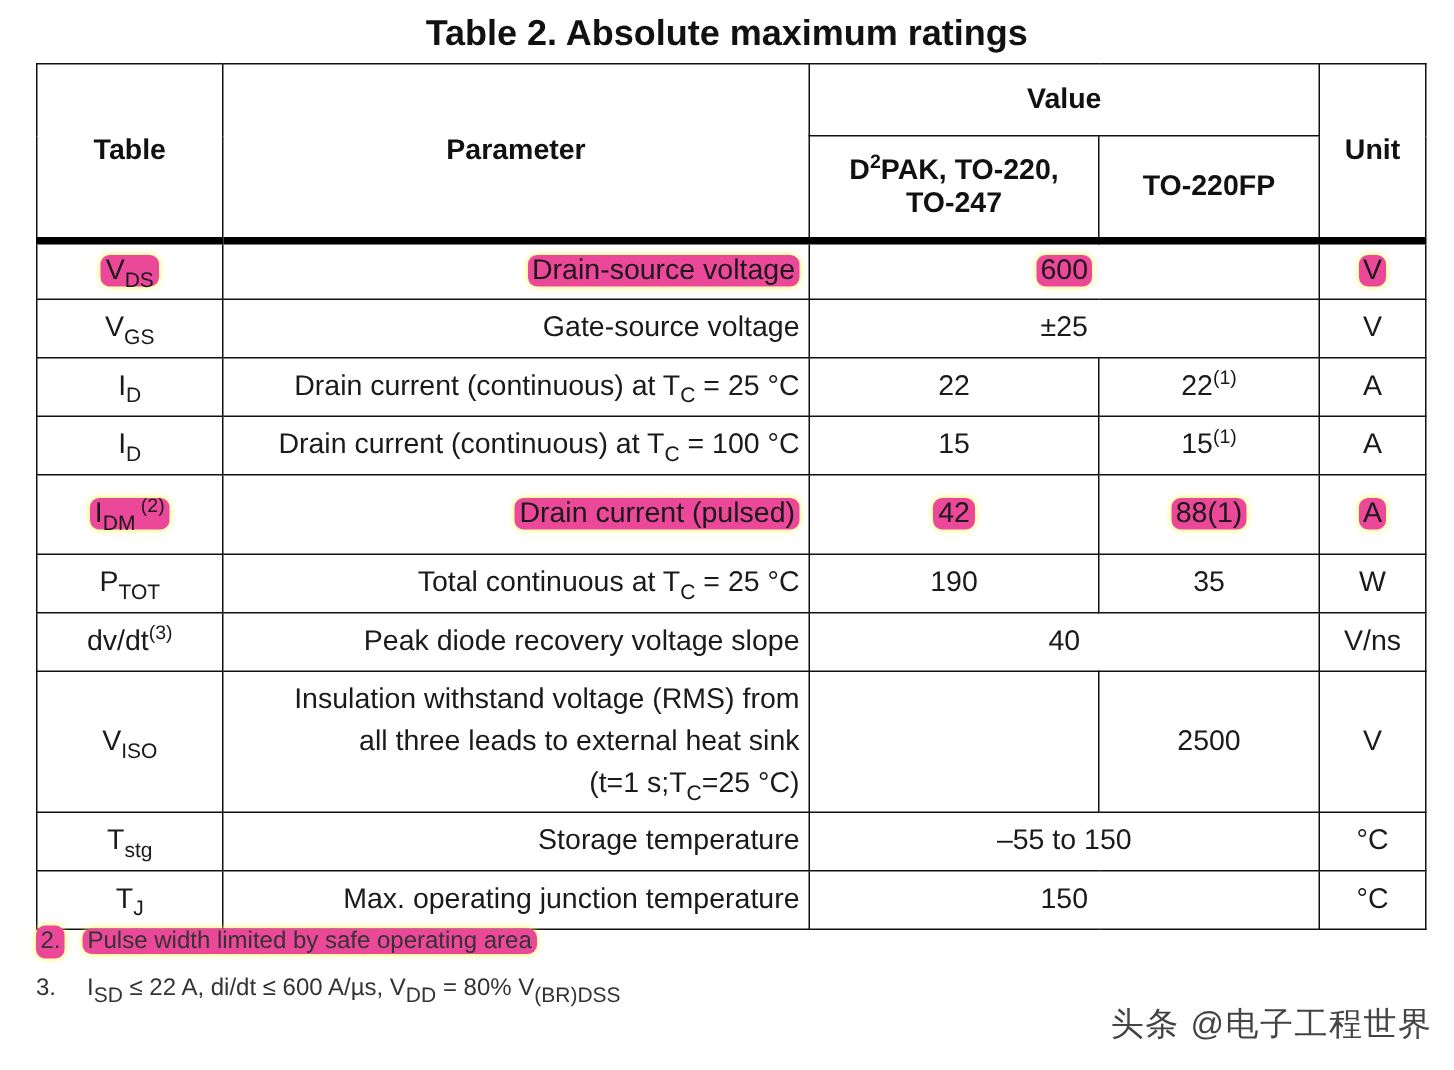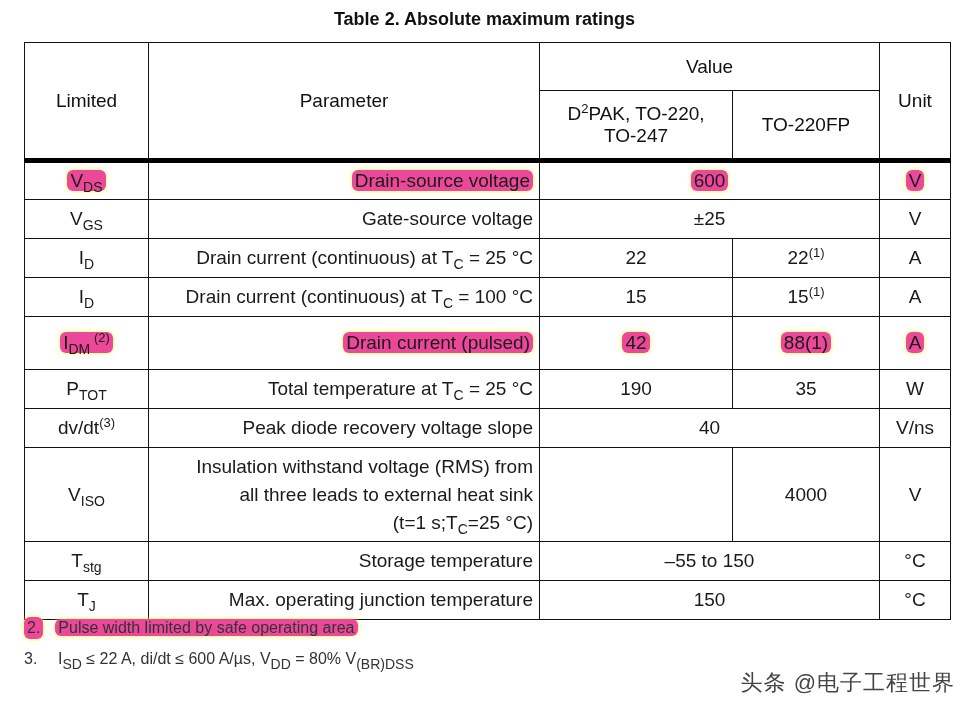--- a/index.html
+++ b/index.html
@@ -1,23 +1,23 @@
 <!DOCTYPE html>
 <html><head>
 <meta charset="utf-8">
 <style>
   html, body { margin:0; padding:0; background:#ffffff; }
   body { width:969px; height:713px; position:relative; overflow:hidden;
          font-family:"Liberation Sans", sans-serif; color:#1a1a1a; }
   .title { position:absolute; left:0; top:9px; width:969px; text-align:center;
-           font-weight:bold; font-size:18px; color:#111; }
+           font-weight:bold; font-size:24px; color:#111; }
   table.rt { position:absolute; left:24px; top:42px; border-collapse:collapse;
              width:926px; table-layout:fixed; }
   table.rt td, table.rt th { border:1.5px solid #111; padding:0 6px; font-size:19px; }
-  table.rt th { font-weight:normal; text-align:center; color:#111; }
+  table.rt th { font-weight:bold; text-align:center; color:#111; }
   .thick td { border-top:5px solid #000 !important; }
   .c { text-align:center; }
   .l { text-align:right; }
   .hl { background:#ec4899; border-radius:6px; padding:0 3px; box-shadow:0 0 4px #f8f53a; }
   sub { font-size:14px; vertical-align:-5px; line-height:0; }
   sup { font-size:13px; vertical-align:7px; line-height:0; }
   .notes { position:absolute; left:24px; top:617px; font-size:16px; color:#333; }
   .note { height:31px; line-height:22px; }
   .note .num { display:inline-block; width:34px; }
   .wm { position:absolute; right:14px; top:668px; font-size:22px; color:#444; letter-spacing:1px; }
@@ -30,21 +30,21 @@
 <table class="rt">
   <colgroup>
       <col style="width:124px">
       <col style="width:391px">
       <col style="width:193px">
       <col style="width:147px">
       <col style="width:71px">
     </colgroup>
   <tbody>
       <tr style="height:48px">
-    <th rowspan="2">Limited</th>
+    <th rowspan="2">Table</th>
     <th rowspan="2">Parameter</th>
     <th colspan="2">Value</th>
     <th rowspan="2">Unit</th>
   </tr>
   <tr style="height:70px">
     <th><span>D</span><sup>2</sup><span>PAK, TO-220,</span><br><span>TO-247</span></th>
     <th>TO-220FP</th>
   </tr>
 
   <tr class="thick" style="height:39px">
@@ -75,36 +75,36 @@
   </tr>
   <tr style="height:53px">
     <td class="c"><span class="hl"><span>I</span><sub>DM</sub><sup> (2)</sup></span></td>
     <td class="l"><span class="hl">Drain current (pulsed)</span></td>
     <td class="c"><span class="hl">42</span></td>
     <td class="c"><span class="hl">88(1)</span></td>
     <td class="c"><span class="hl">A</span></td>
   </tr>
   <tr style="height:39px">
     <td class="c"><span>P</span><sub>TOT</sub></td>
-    <td class="l"><span>Total temperature at T</span><sub>C</sub><span> = 25 °C</span></td>
+    <td class="l"><span>Total continuous at T</span><sub>C</sub><span> = 25 °C</span></td>
     <td class="c">190</td>
     <td class="c">35</td>
     <td class="c">W</td>
   </tr>
   <tr style="height:39px">
     <td class="c"><span>dv/dt</span><sup>(3)</sup></td>
     <td class="l">Peak diode recovery voltage slope</td>
     <td class="c" colspan="2">40</td>
     <td class="c">V/ns</td>
   </tr>
   <tr style="height:94px">
     <td class="c"><span>V</span><sub>ISO</sub></td>
     <td class="l" style="line-height:28px"><span>Insulation withstand voltage (RMS) from</span><br><span>all three leads to external heat sink</span><br><span>(t=1 s;T</span><sub>C</sub><span>=25 °C)</span></td>
     <td class="c"></td>
-    <td class="c">4000</td>
+    <td class="c">2500</td>
     <td class="c">V</td>
   </tr>
   <tr style="height:39px">
     <td class="c"><span>T</span><sub>stg</sub></td>
     <td class="l">Storage temperature</td>
     <td class="c" colspan="2">–55 to 150</td>
     <td class="c">°C</td>
   </tr>
   <tr style="height:39px">
     <td class="c"><span>T</span><sub>J</sub></td>

